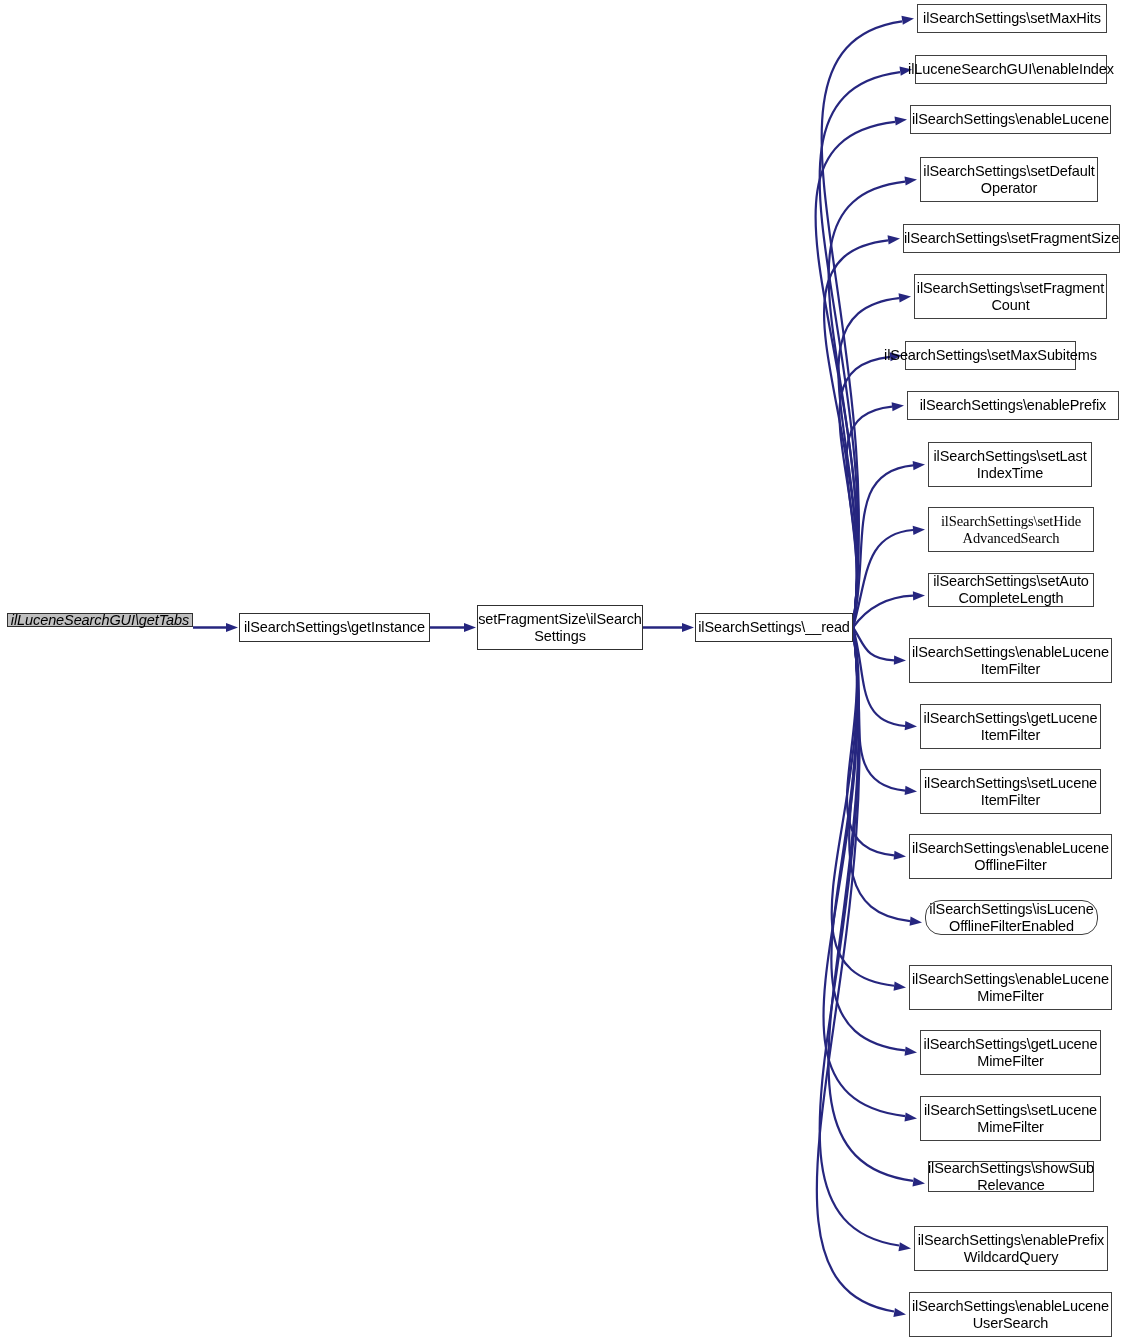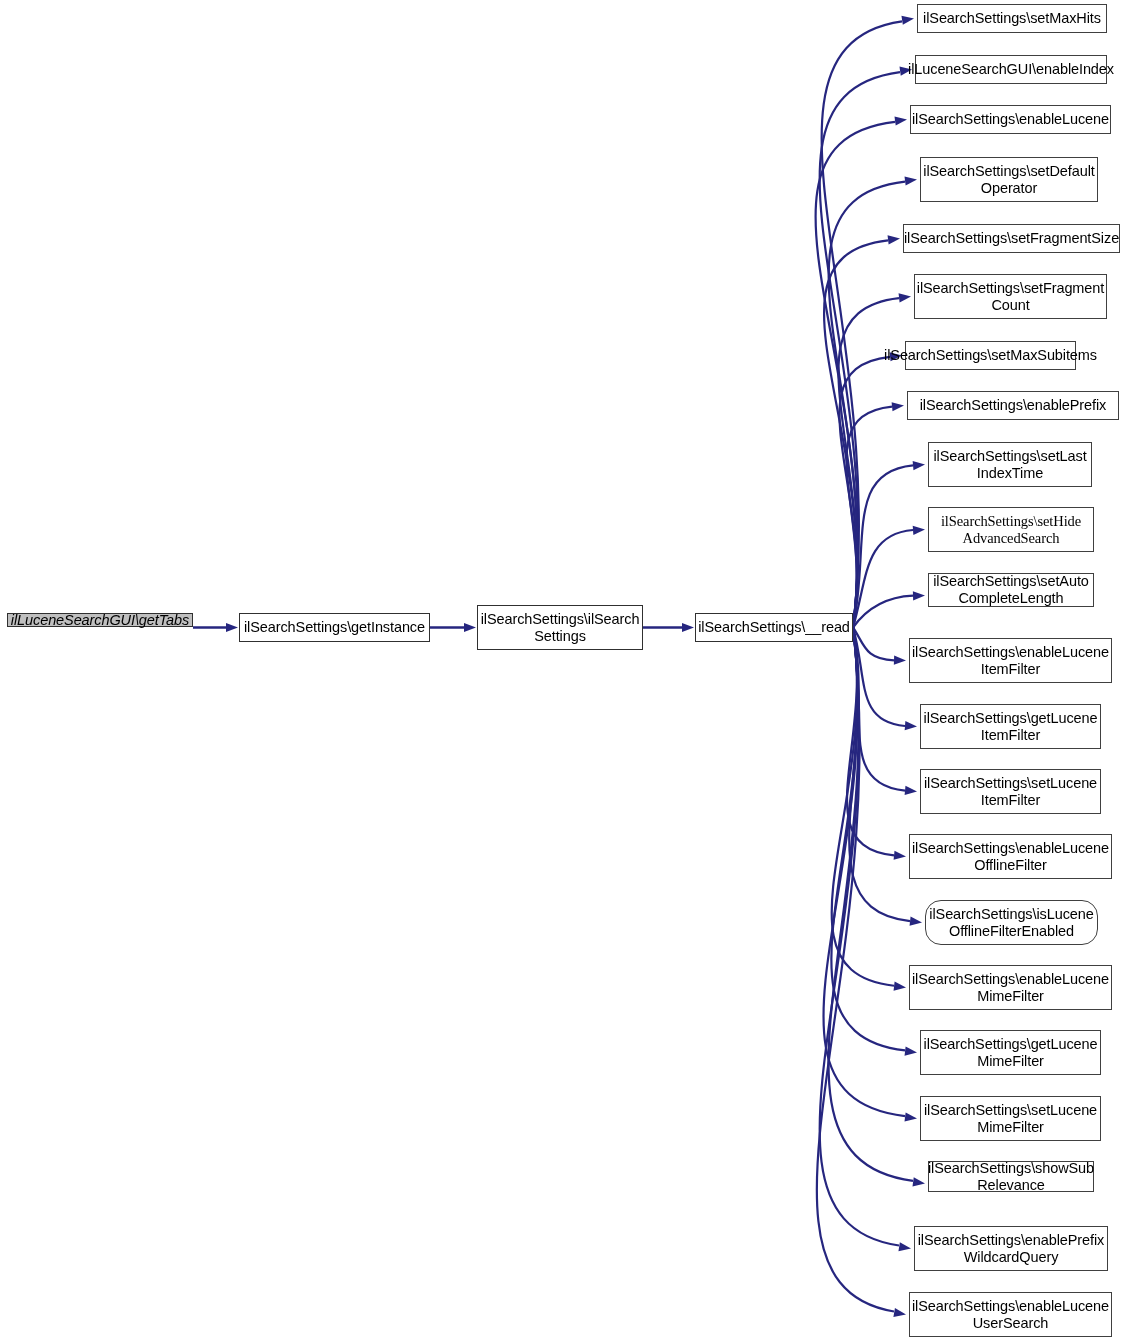--- a/index.html
+++ b/index.html
@@ -156,21 +156,21 @@
         <polygon points="911,1248.5 898.4408806755233,1251.2255314699257 899.8371222323898,1242.1320992512922" fill="#26267f"></polygon>
       </g>
       <g>
         <path d="M853,627.5 C893.915,971 724,1283.585 894,1311.5" stroke="#26267f" stroke-width="2.2" fill="none"></path>
         <polygon points="906,1314.5 893.3991276249152,1317.0254732995668 894.9397952601865,1307.955393738856" fill="#26267f"></polygon>
       </g>
     </svg>
   <div id="node-layer">
       <div class="gnode root" style="left: 7px; top: 613px; width: 186px; height: 14px; font-style: italic;"><span class="nlabel">ilLuceneSearchGUI\getTabs</span></div>
       <div class="gnode emph" style="left: 239px; top: 613px; width: 191px; height: 29px;"><span class="nlabel">ilSearchSettings\getInstance</span></div>
-      <div class="gnode emph" style="left: 477px; top: 605px; width: 166px; height: 45px;"><span class="nlabel">ilSearchSettings\ilSearch
+      <div class="gnode emph" style="left: 477px; top: 605px; width: 166px; height: 45px;"><span class="nlabel">setFragmentSize\ilSearch
 Settings</span></div>
       <div class="gnode emph" style="left: 695px; top: 613px; width: 158px; height: 29px;"><span class="nlabel">ilSearchSettings\__read</span></div>
       <div class="gnode" style="left: 917px; top: 4px; width: 190px; height: 29px;"><span class="nlabel">ilSearchSettings\setMaxHits</span></div>
       <div class="gnode" style="left: 915px; top: 55px; width: 192px; height: 29px;"><span class="nlabel">ilLuceneSearchGUI\enableIndex</span></div>
       <div class="gnode" style="left: 910px; top: 105px; width: 201px; height: 29px;"><span class="nlabel">ilSearchSettings\enableLucene</span></div>
       <div class="gnode" style="left: 920px; top: 157px; width: 178px; height: 45px; align-items: center;"><span class="nlabel">ilSearchSettings\setDefault
 Operator</span></div>
       <div class="gnode" style="left: 903px; top: 224px; width: 217px; height: 29px;"><span class="nlabel">ilSearchSettings\setFragmentSize</span></div>
       <div class="gnode" style="left: 914px; top: 274px; width: 193px; height: 45px;"><span class="nlabel">ilSearchSettings\setFragment
 Count</span></div>
@@ -183,21 +183,21 @@
       <div class="gnode" style="left: 928px; top: 573px; width: 166px; height: 34px;"><span class="nlabel">ilSearchSettings\setAuto
 CompleteLength</span></div>
       <div class="gnode" style="left: 909px; top: 638px; width: 203px; height: 45px;"><span class="nlabel">ilSearchSettings\enableLucene
 ItemFilter</span></div>
       <div class="gnode" style="left: 920px; top: 704px; width: 181px; height: 45px;"><span class="nlabel">ilSearchSettings\getLucene
 ItemFilter</span></div>
       <div class="gnode" style="left: 920px; top: 769px; width: 181px; height: 45px;"><span class="nlabel">ilSearchSettings\setLucene
 ItemFilter</span></div>
       <div class="gnode" style="left: 909px; top: 834px; width: 203px; height: 45px;"><span class="nlabel">ilSearchSettings\enableLucene
 OfflineFilter</span></div>
-      <div class="gnode" style="left: 925px; top: 900px; width: 173px; height: 45px; border-radius: 16px;"><span class="nlabel">ilSearchSettings\isLucene
+      <div class="gnode" style="left: 925px; top: 900px; width: 173px; height: 35px; border-radius: 16px;"><span class="nlabel">ilSearchSettings\isLucene
 OfflineFilterEnabled</span></div>
       <div class="gnode" style="left: 909px; top: 965px; width: 203px; height: 45px;"><span class="nlabel">ilSearchSettings\enableLucene
 MimeFilter</span></div>
       <div class="gnode" style="left: 920px; top: 1030px; width: 181px; height: 45px;"><span class="nlabel">ilSearchSettings\getLucene
 MimeFilter</span></div>
       <div class="gnode" style="left: 920px; top: 1096px; width: 181px; height: 45px;"><span class="nlabel">ilSearchSettings\setLucene
 MimeFilter</span></div>
       <div class="gnode" style="left: 928px; top: 1161px; width: 166px; height: 31px;"><span class="nlabel">ilSearchSettings\showSub
 Relevance</span></div>
       <div class="gnode" style="left: 914px; top: 1226px; width: 194px; height: 45px;"><span class="nlabel">ilSearchSettings\enablePrefix

